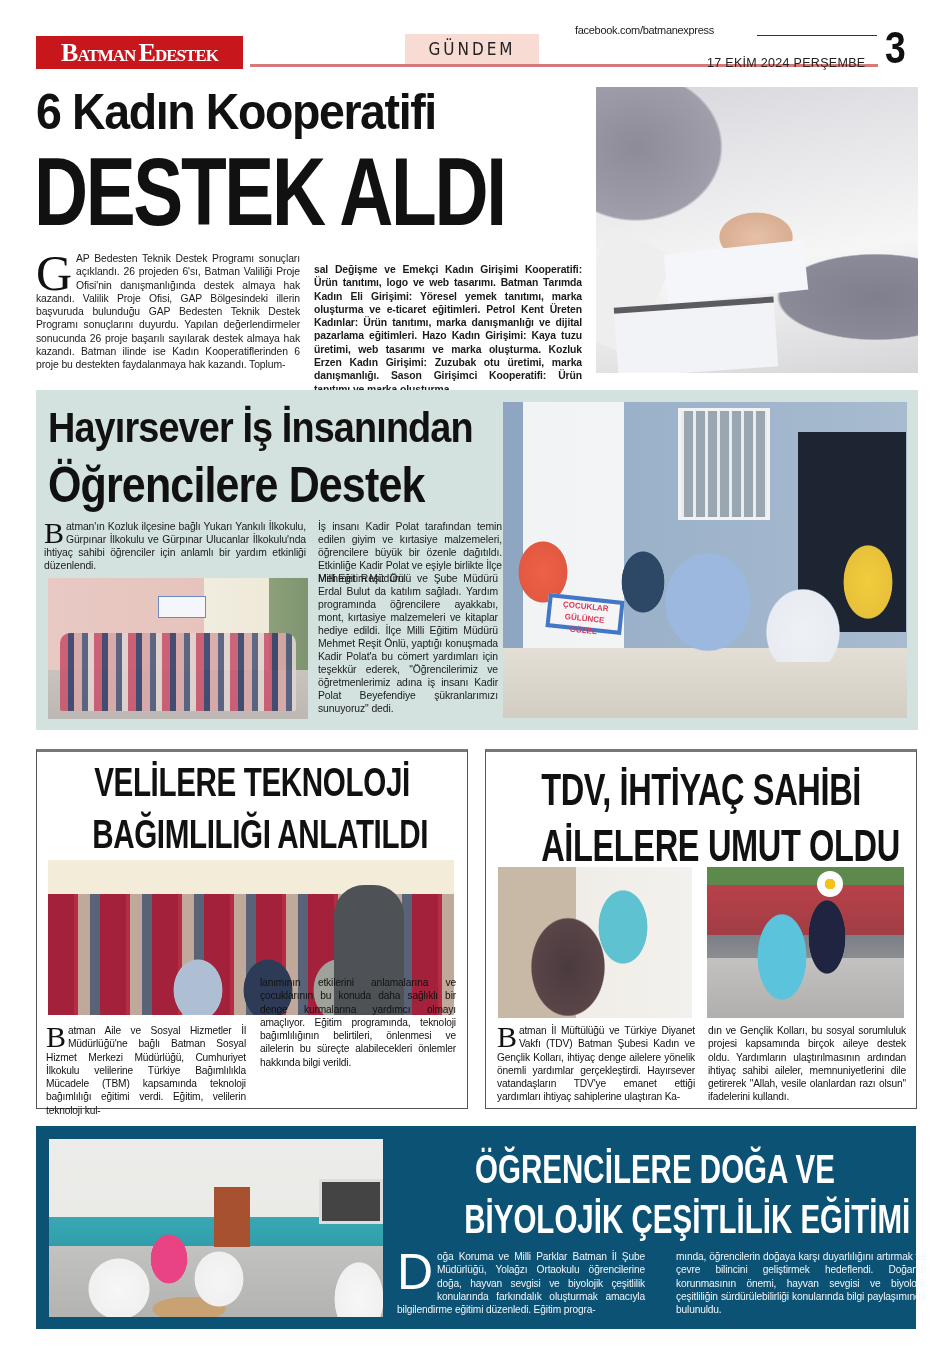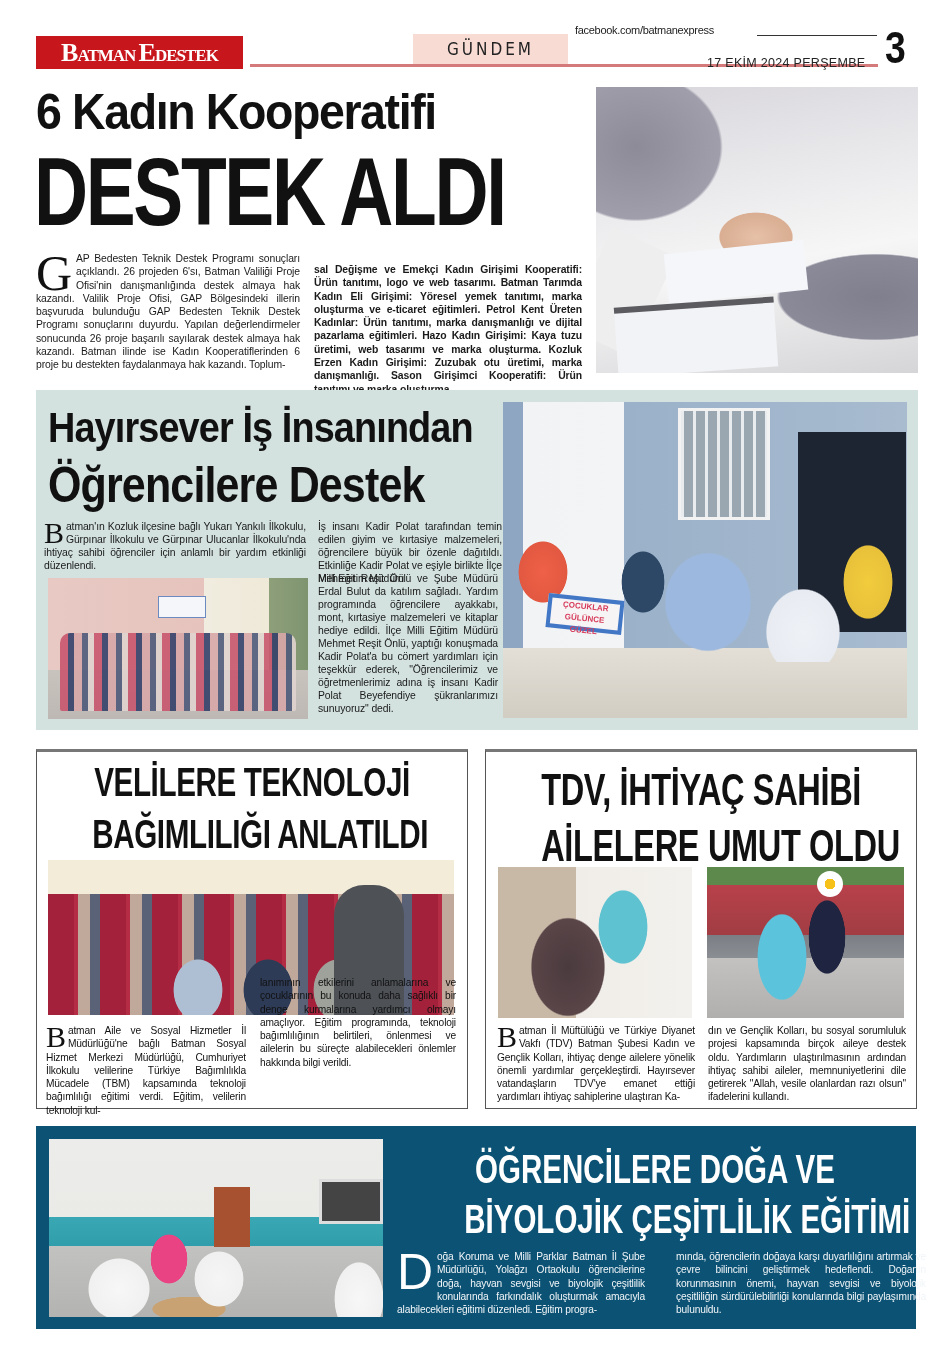--- a/index.html
+++ b/index.html
@@ -13,24 +13,24 @@
     left: 36px; top: 36px; width: 207px; height: 33px;
     background: #c8161d; color: #fff;
     font-family: "Liberation Serif", "DejaVu Serif", serif;
     font-weight: bold; font-size: 26px; line-height: 33px;
     text-align: center; letter-spacing: -1px;
     transform-origin: left center;
   }
   .masthead-logo span.sm { font-size: 17px; }
   .header-rule { left: 250px; top: 64px; width: 628px; height: 3px; background: #d47a7a; }
   .section-tab {
-    left: 405px; top: 34px; width: 155px; height: 30px;
+    left: 405px; top: 34px; width: 134px; height: 30px;
     background: #f8dcd4; text-align: center;
     font-family: "DejaVu Sans Condensed", "DejaVu Sans", sans-serif;
-    font-size: 17px; letter-spacing: 3px; line-height: 30px; color: #222; margin-left: 8px;
+    font-size: 17px; letter-spacing: 3px; line-height: 30px; color: #222;
   }
   .fb-link { left: 575px; top: 24px; font-size: 11px; color: #222; letter-spacing: -0.3px; }
   .fb-rule { left: 757px; top: 35px; width: 120px; height: 1px; background: #333; }
   .date-line { left: 707px; top: 56px; font-size: 12.5px; color: #222; letter-spacing: 0.3px; }
   .page-num {
     left: 885px; top: 24px; font-size: 44px; font-weight: bold; line-height: 48px; color: #111;
     transform: scaleX(0.85); transform-origin: left top;
   }
 
   
@@ -252,15 +252,15 @@
 <div class="abs a5-photo">
   <div class="poster"></div>
   <div class="board"></div>
   <div class="kids"></div>
 </div>
 <div class="abs a5-title">
   <div>ÖĞRENCİLERE DOĞA VE</div>
   <div>BİYOLOJİK ÇEŞİTLİLİK EĞİTİMİ</div>
 </div>
 <div class="abs small-text a5-col1">
-  <span class="dropcap">D</span><span>oğa Koruma ve Milli Parklar Batman İl Şube Müdürlüğü, Yolağzı Ortaokulu öğrencilerine doğa, hayvan sevgisi ve biyolojik çeşitlilik konularında farkındalık oluşturmak amacıyla alabilecekleri eğitimi düzenledi. Eğitim progra-</span>
+  <span class="dropcap">D</span><span>oğa Koruma ve Milli Parklar Batman İl Şube Müdürlüğü, Yolağzı Ortaokulu öğrencilerine doğa, hayvan sevgisi ve biyolojik çeşitlilik konularında farkındalık oluşturmak amacıyla bilgilendirme eğitimi düzenledi. Eğitim progra-</span>
 </div>
 <div class="abs small-text a5-col2">mında, öğrencilerin doğaya karşı duyarlılığını artırmak ve çevre bilincini geliştirmek hedeflendi. Doğanın korunmasının önemi, hayvan sevgisi ve biyolojik çeşitliliğin sürdürülebilirliği konularında bilgi paylaşımında bulunuldu.</div>
 
 </body></html>

